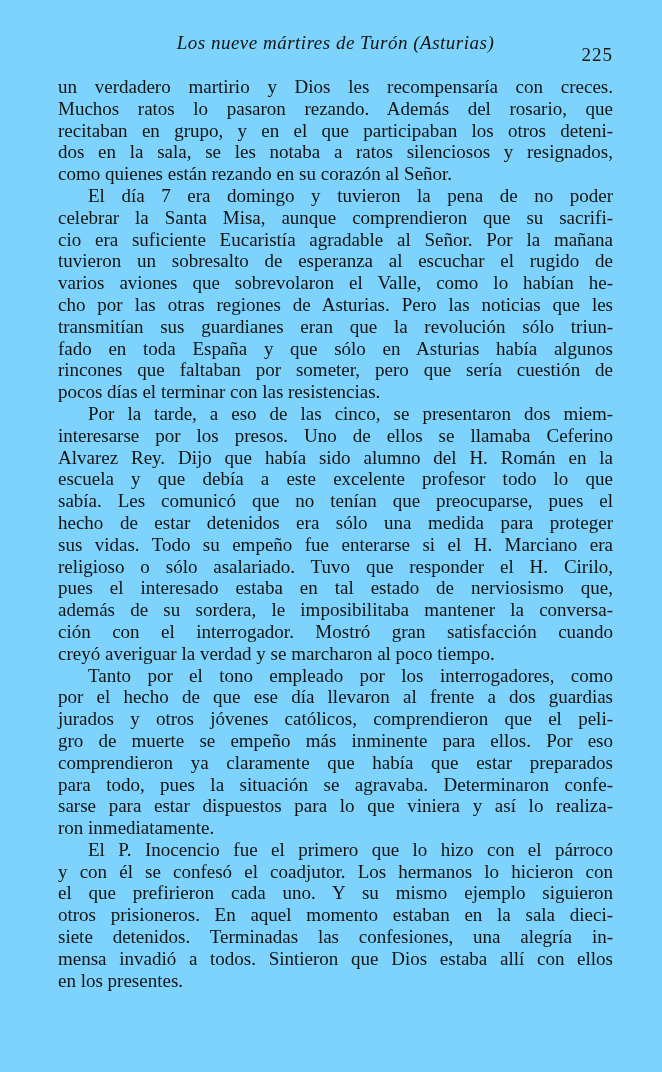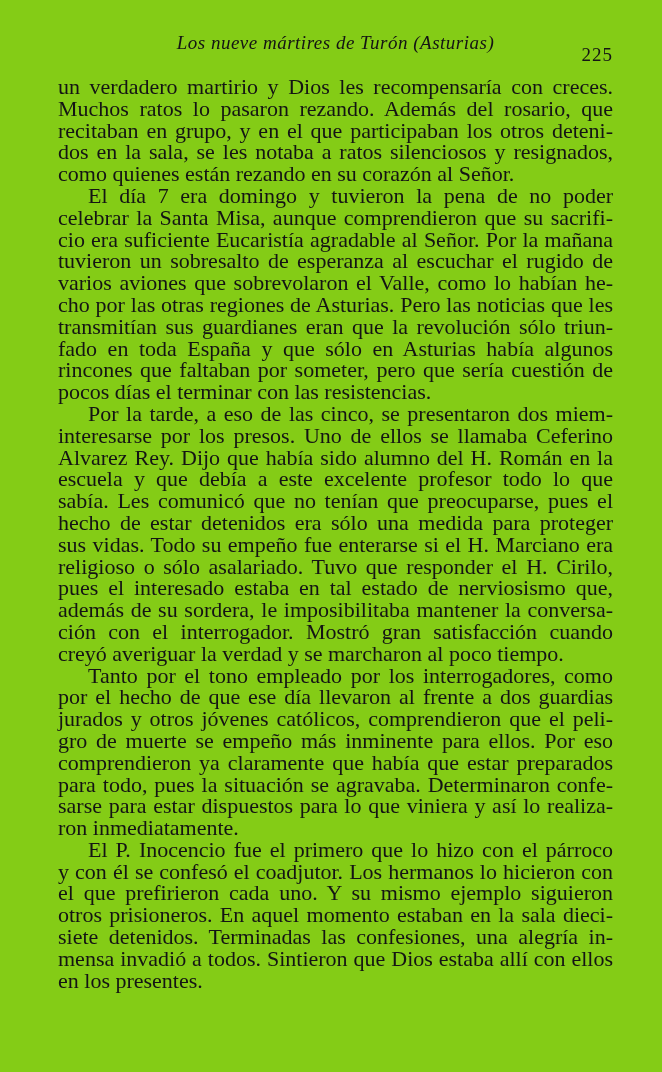--- a/index.html
+++ b/index.html
@@ -5,21 +5,21 @@
   html, body {
     margin: 0;
     padding: 0;
     background: #e8e8e8;
   }
   .page {
     position: relative;
     width: 662px;
     height: 1072px;
     margin: 0 auto;
-    background: #84cc16;
+    background: #7dd3fc;
     color: #141414;
     font-family: "Liberation Serif", "DejaVu Serif", serif;
     overflow: hidden;
   }
   .content {
     position: absolute;
     left: 58px;
     top: 30px;
     width: 555px;
   }
@@ -37,21 +37,21 @@
     letter-spacing: 0.5px;
   }
   .page-num {
     position: absolute;
     right: 0;
     top: 12px;
     font-style: normal;
     letter-spacing: 1px;
   }
   .body-text {
-    font-size: 22px;
+    font-size: 19px;
     line-height: 21.8px;
   }
   .para {
     margin: 0;
     padding: 0;
   }
   .line {
     display: block;
     text-align: justify;
     text-align-last: justify;

